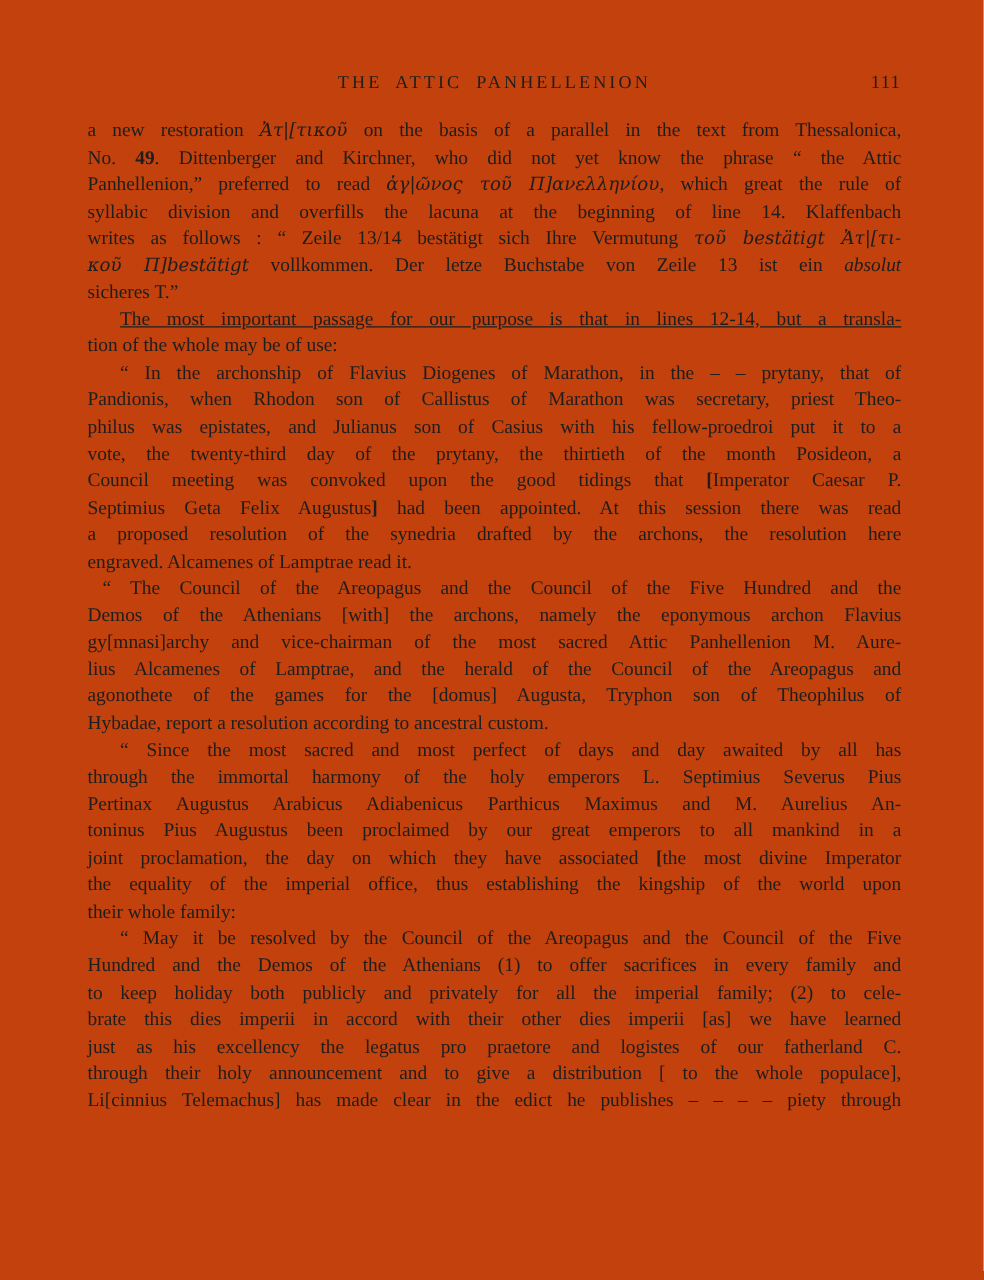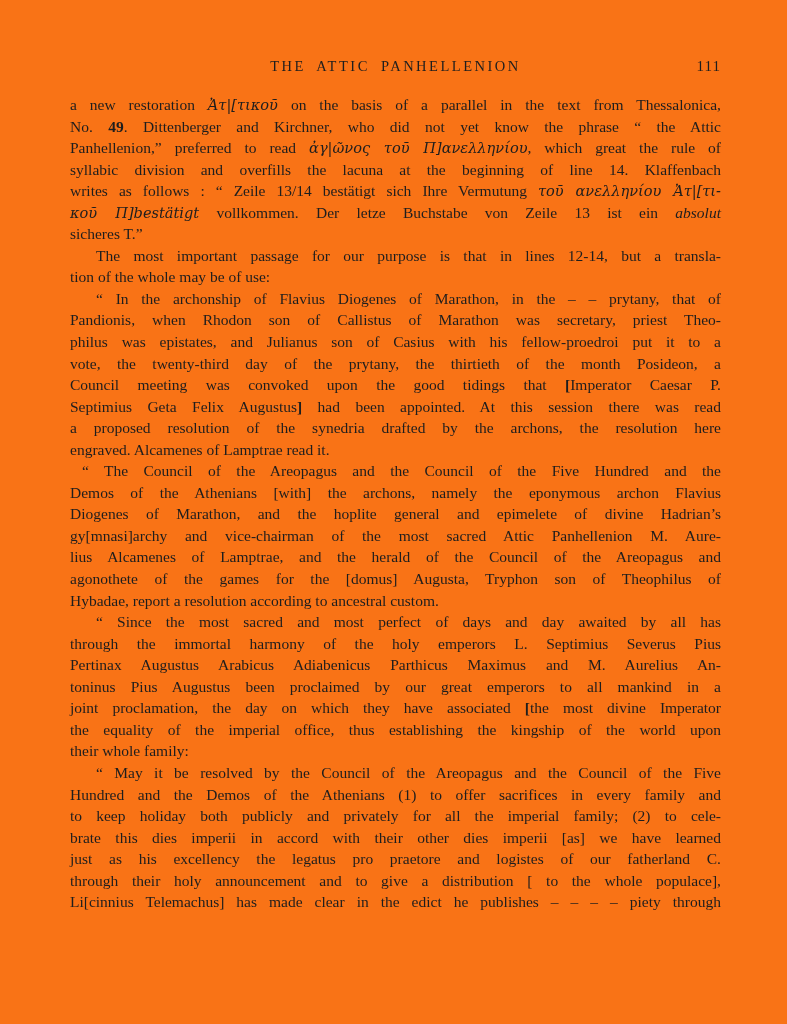--- a/index.html
+++ b/index.html
@@ -4,21 +4,21 @@
 <style>
   html, body {
     margin: 0;
     padding: 0;
     background: #fcfcfa;
   }
   .page {
     position: relative;
     width: 787px;
     height: 1024px;
-    background: #f97316;
+    background: #c2410c;
     color: #1e1e1e;
     font-family: "Liberation Serif", "DejaVu Serif", serif;
     overflow: hidden;
   }
   .page-header {
     position: absolute;
     top: 58px;
     left: 70px;
     width: 651px;
     height: 20px;
@@ -78,42 +78,41 @@
   <div class="page-header">
     <div class="running-title">THE ATTIC PANHELLENION</div>
     <div class="page-number">111</div>
   </div>
   <div class="page-body">
       <div class="para">
         <div class="line"><span>a new restoration </span><span class="seg-greek">Ἀτ|[τικοῦ</span><span> on the basis of a parallel in the text from Thessalonica,</span></div>
         <div class="line"><span>No. </span><span class="seg-bold">49</span><span>. Dittenberger and Kirchner, who did not yet know the phrase “ the Attic</span></div>
         <div class="line"><span>Panhellenion,” preferred to read </span><span class="seg-greek">ἀγ|ῶνος τοῦ Π]ανελληνίου</span><span>, which great the rule of</span></div>
         <div class="line"><span>syllabic division and overfills the lacuna at the beginning of line 14. Klaffenbach</span></div>
-        <div class="line"><span>writes as follows : “ Zeile 13/14 bestätigt sich Ihre Vermutung </span><span class="seg-greek">τοῦ ανελληνίου Ἀτ|[τι-</span></div>
+        <div class="line"><span>writes as follows : “ Zeile 13/14 bestätigt sich Ihre Vermutung </span><span class="seg-greek">τοῦ bestätigt Ἀτ|[τι-</span></div>
         <div class="line"><span class="seg-greek">κοῦ Π]bestätigt</span><span> vollkommen. Der letze Buchstabe von Zeile 13 ist ein </span><span class="seg-italic">absolut</span></div>
         <div class="line last"><span>sicheres T.”</span></div>
       </div>
       <div class="para">
-        <div class="line" style="text-indent: 26px;"><span>The most important passage for our purpose is that in lines 12-14, but a transla-</span></div>
+        <div class="line" style="text-indent: 26px; text-decoration: underline;"><span>The most important passage for our purpose is that in lines 12-14, but a transla-</span></div>
         <div class="line last"><span>tion of the whole may be of use:</span></div>
       </div>
       <div class="para">
         <div class="line" style="text-indent: 26px;"><span>“ In the archonship of Flavius Diogenes of Marathon, in the – – prytany, that of</span></div>
         <div class="line"><span>Pandionis, when Rhodon son of Callistus of Marathon was secretary, priest Theo-</span></div>
         <div class="line"><span>philus was epistates, and Julianus son of Casius with his fellow-proedroi put it to a</span></div>
         <div class="line"><span>vote, the twenty-third day of the prytany, the thirtieth of the month Posideon, a</span></div>
         <div class="line"><span>Council meeting was convoked upon the good tidings that </span><span class="seg-bold">[</span><span>Imperator Caesar P.</span></div>
         <div class="line"><span>Septimius Geta Felix Augustus</span><span class="seg-bold">]</span><span> had been appointed. At this session there was read</span></div>
         <div class="line"><span>a proposed resolution of the synedria drafted by the archons, the resolution here</span></div>
         <div class="line last"><span>engraved. Alcamenes of Lamptrae read it.</span></div>
       </div>
       <div class="para">
         <div class="line" style="text-indent: 12px;"><span>“ The Council of the Areopagus and the Council of the Five Hundred and the</span></div>
         <div class="line"><span>Demos of the Athenians [with] the archons, namely the eponymous archon Flavius</span></div>
-        <div class="line"><span>Diogenes of Marathon, and the hoplite general and epimelete of divine Hadrian’s</span></div>
         <div class="line"><span>gy[mnasi]archy and vice-chairman of the most sacred Attic Panhellenion M. Aure-</span></div>
         <div class="line"><span>lius Alcamenes of Lamptrae, and the herald of the Council of the Areopagus and</span></div>
         <div class="line"><span>agonothete of the games for the [domus] Augusta, Tryphon son of Theophilus of</span></div>
         <div class="line last"><span>Hybadae, report a resolution according to ancestral custom.</span></div>
       </div>
       <div class="para">
         <div class="line" style="text-indent: 26px;"><span>“ Since the most sacred and most perfect of days and day awaited by all has</span></div>
         <div class="line"><span>through the immortal harmony of the holy emperors L. Septimius Severus Pius</span></div>
         <div class="line"><span>Pertinax Augustus Arabicus Adiabenicus Parthicus Maximus and M. Aurelius An-</span></div>
         <div class="line"><span>toninus Pius Augustus been proclaimed by our great emperors to all mankind in a</span></div>

